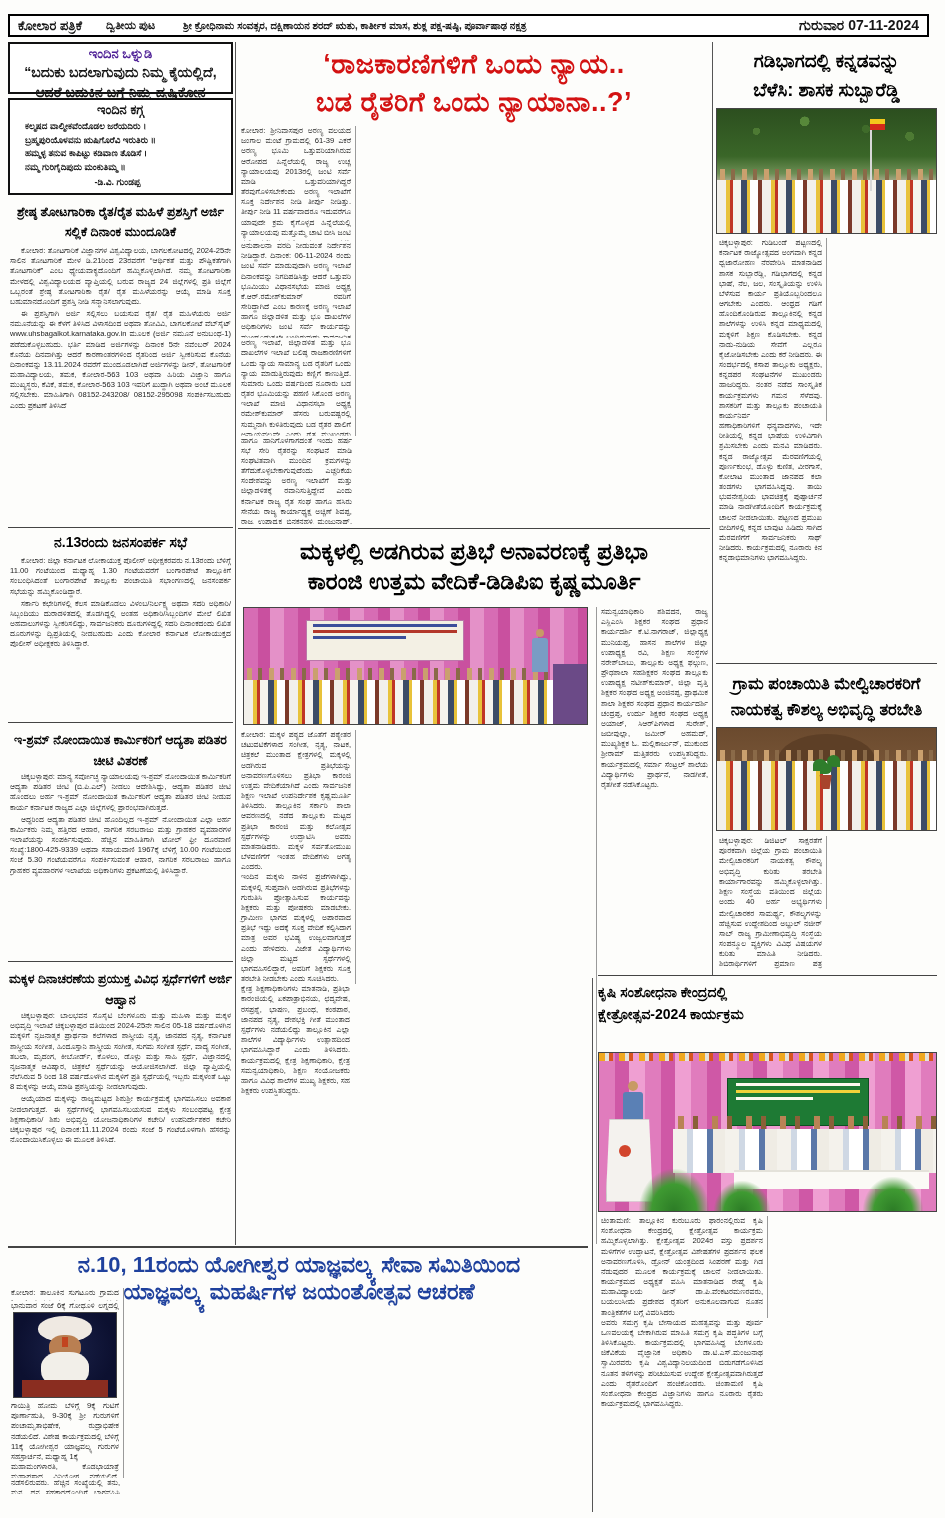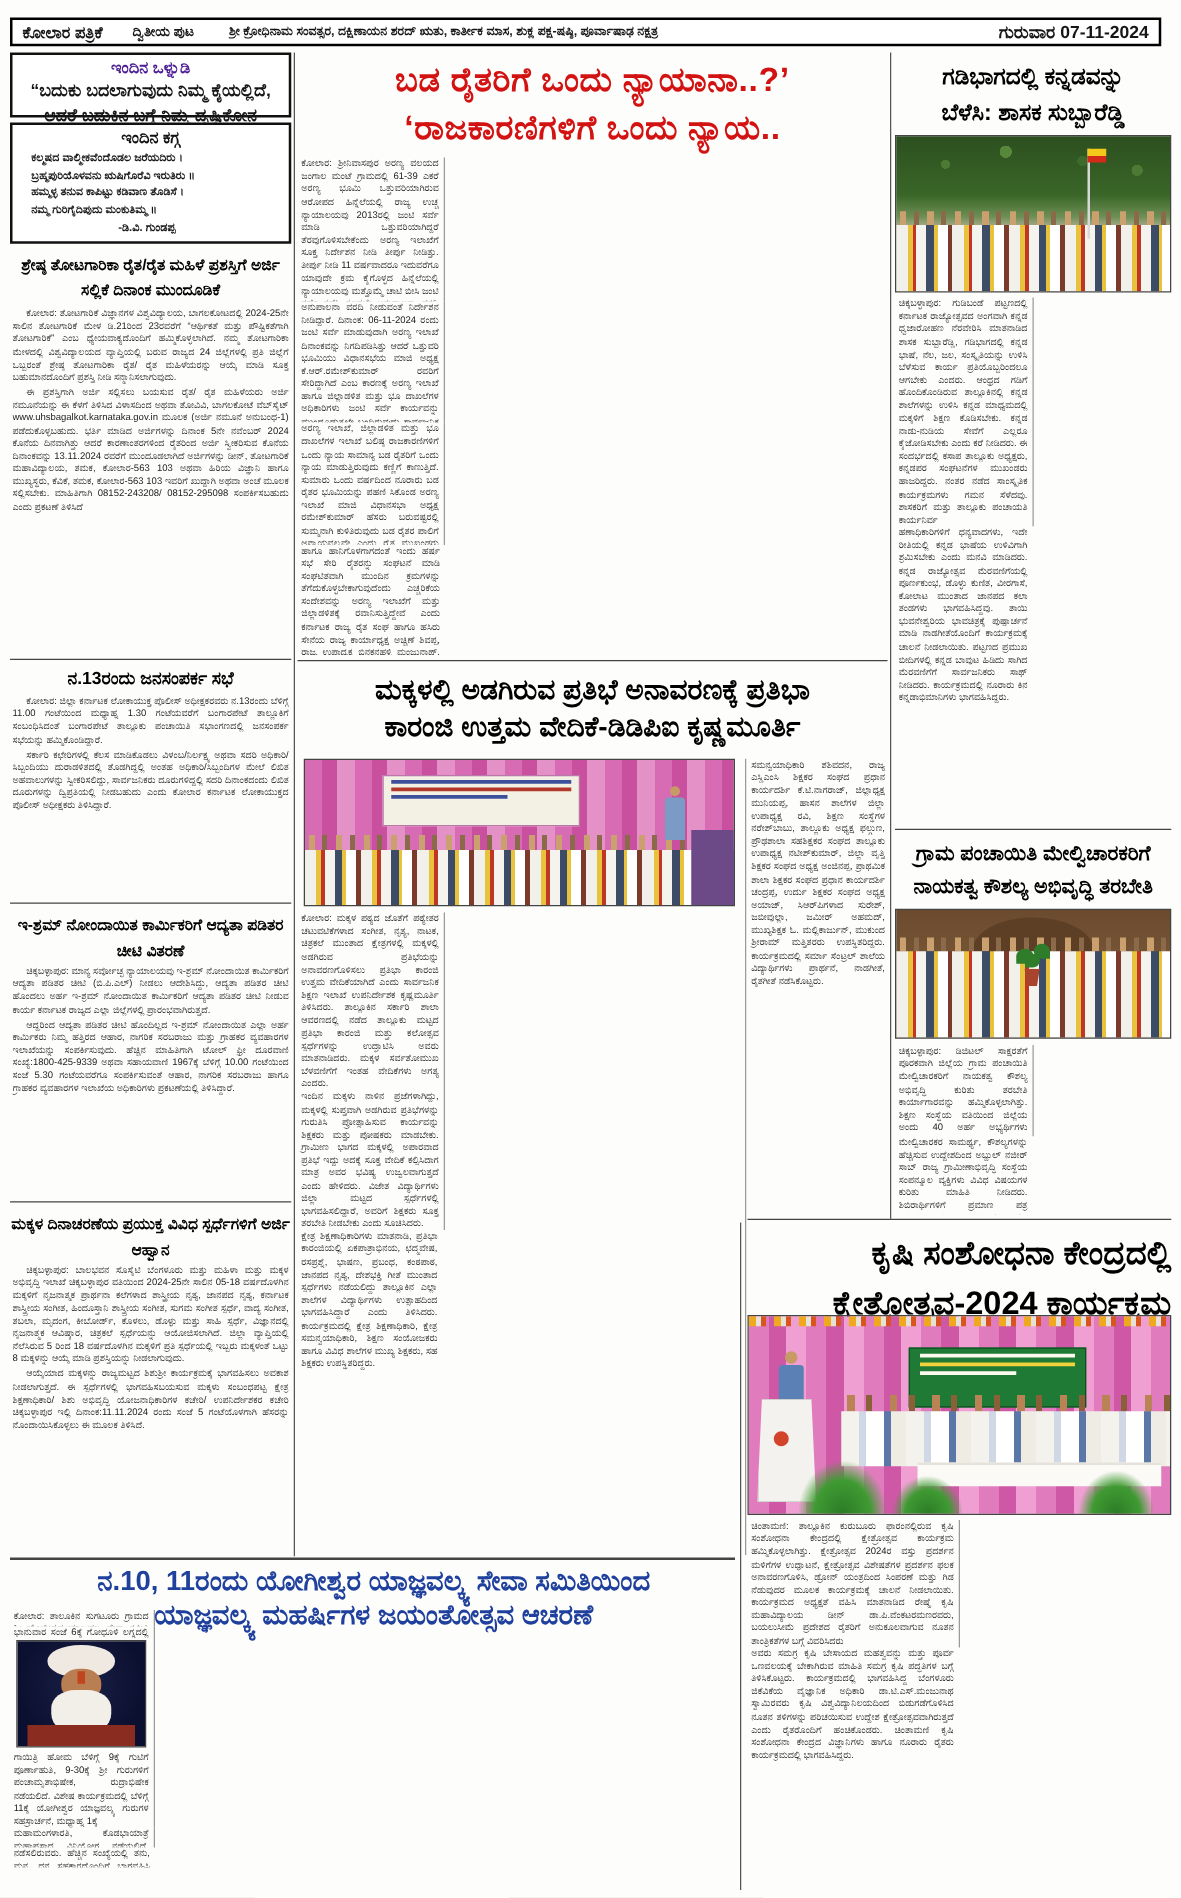--- a/index.html
+++ b/index.html
@@ -39,22 +39,22 @@
   .lead-head { position:absolute; left:240px; top:46px; width:468px; text-align:center;
     color:#d31212; font-weight:bold; font-size:27px; line-height:1.4; letter-spacing:0.5px; }
   .pratibha-head { position:absolute; left:240px; top:537px; width:468px; text-align:center;
     color:#000; font-weight:bold; font-size:22.5px; line-height:1.35; }
   .yaj-head { position:absolute; left:10px; top:1252px; width:578px; text-align:center;
     color:#1f419d; font-weight:bold; font-size:22px; line-height:1.22; }
   .r-head1 { position:absolute; left:716px; top:47px; width:221px; text-align:center;
     font-weight:bold; font-size:18.5px; line-height:1.55; color:#000; }
   .r-head2 { position:absolute; left:716px; top:670px; width:221px; text-align:center;
     font-weight:bold; font-size:16.5px; line-height:1.6; color:#000; }
-  .agri-head { position:absolute; left:598px; top:982px; width:339px; text-align:right;
-    font-weight:bold; font-size:26px; line-height:1.55; color:#000; }
+  .agri-head { position:absolute; left:598px; top:982px; width:339px; text-align:left;
+    font-weight:bold; font-size:14px; line-height:1.55; color:#000; }
 
   
   .photo { position:absolute; overflow:hidden; border:1px solid #444; }
 
   .ph-flags { background:
       radial-gradient(circle 9px at 18% 18%, #4d7a33 40%, transparent 42%),
       radial-gradient(circle 12px at 40% 10%, #57883a 40%, transparent 42%),
       radial-gradient(circle 10px at 68% 16%, #3f6b2a 40%, transparent 42%),
       radial-gradient(circle 11px at 88% 22%, #4d7a33 40%, transparent 42%),
       linear-gradient(180deg, #2c4f1f 0%, #3a6628 38%, #6d8f55 52%, #b9b29a 60%, #a9a18d 100%); }
@@ -152,22 +152,22 @@
     <p>ಆದ್ದರಿಂದ ಆದ್ಯತಾ ಪಡಿತರ ಚೀಟಿ ಹೊಂದಿಲ್ಲದ ಇ-ಶ್ರಮ್ ನೋಂದಾಯಿತ ಎಲ್ಲಾ ಅರ್ಹ ಕಾರ್ಮಿಕರು ನಿಮ್ಮ ಹತ್ತಿರದ ಆಹಾರ, ನಾಗರಿಕ ಸರಬರಾಜು ಮತ್ತು ಗ್ರಾಹಕರ ವ್ಯವಹಾರಗಳ ಇಲಾಖೆಯನ್ನು ಸಂಪರ್ಕಿಸುವುದು. ಹೆಚ್ಚಿನ ಮಾಹಿತಿಗಾಗಿ ಟೋಲ್ ಫ್ರೀ ದೂರವಾಣಿ ಸಂಖ್ಯೆ:1800-425-9339 ಅಥವಾ ಸಹಾಯವಾಣಿ 1967ಕ್ಕೆ ಬೆಳಿಗ್ಗೆ 10.00 ಗಂಟೆಯಿಂದ ಸಂಜೆ 5.30 ಗಂಟೆಯವರೆಗೂ ಸಂಪರ್ಕಿಸುವಂತೆ ಆಹಾರ, ನಾಗರಿಕ ಸರಬರಾಜು ಹಾಗೂ ಗ್ರಾಹಕರ ವ್ಯವಹಾರಗಳ ಇಲಾಖೆಯ ಅಧಿಕಾರಿಗಳು ಪ್ರಕಟಣೆಯಲ್ಲಿ ತಿಳಿಸಿದ್ದಾರೆ.</p>
   </div>
 
   <div class="l-art-title" style="top:969px; font-size:12.5px; line-height:1.7;">ಮಕ್ಕಳ ದಿನಾಚರಣೆಯ ಪ್ರಯುಕ್ತ ವಿವಿಧ ಸ್ಪರ್ಧೆಗಳಿಗೆ ಅರ್ಜಿ ಆಹ್ವಾನ</div>
   <div class="l-art-body body-txt" style="top:1011px; height:232px;">
     <p>ಚಿಕ್ಕಬಳ್ಳಾಪುರ: ಬಾಲಭವನ ಸೊಸೈಟಿ ಬೆಂಗಳೂರು ಮತ್ತು ಮಹಿಳಾ ಮತ್ತು ಮಕ್ಕಳ ಅಭಿವೃದ್ಧಿ ಇಲಾಖೆ ಚಿಕ್ಕಬಳ್ಳಾಪುರ ವತಿಯಿಂದ 2024-25ನೇ ಸಾಲಿನ 05-18 ವರ್ಷದೊಳಗಿನ ಮಕ್ಕಳಿಗೆ ನೃಜನಾತ್ಮಕ ಪ್ರಾರ್ಥನಾ ಕಲೆಗಳಾದ ಶಾಸ್ತ್ರೀಯ ನೃತ್ಯ, ಜಾನಪದ ನೃತ್ಯ, ಕರ್ನಾಟಕ ಶಾಸ್ತ್ರೀಯ ಸಂಗೀತ, ಹಿಂದೂಸ್ತಾನಿ ಶಾಸ್ತ್ರೀಯ ಸಂಗೀತ, ಸುಗಮ ಸಂಗೀತ ಸ್ಪರ್ಧೆ, ವಾದ್ಯ ಸಂಗೀತ, ತಬಲಾ, ಮೃದಂಗ, ಕೀಬೋರ್ಡ್, ಕೊಳಲು, ಡೊಳ್ಳು ಮತ್ತು ಸಾಹಿ ಸ್ಪರ್ಧೆ, ವಿಜ್ಞಾನದಲ್ಲಿ ನೃಜನಾತ್ಮಕ ಆವಿಷ್ಕಾರ, ಚಿತ್ರಕಲೆ ಸ್ಪರ್ಧೆಯನ್ನು ಆಯೋಜಿಸಲಾಗಿದೆ. ಜಿಲ್ಲಾ ವ್ಯಾಪ್ತಿಯಲ್ಲಿ ನೆಲೆಸಿರುವ 5 ರಿಂದ 18 ವರ್ಷದೊಳಗಿನ ಮಕ್ಕಳಿಗೆ ಪ್ರತಿ ಸ್ಪರ್ಧೆಯಲ್ಲಿ ಇಬ್ಬರು ಮಕ್ಕಳಂತೆ ಒಟ್ಟು 8 ಮಕ್ಕಳನ್ನು ಆಯ್ಕೆ ಮಾಡಿ ಪ್ರಶಸ್ತಿಯನ್ನು ನೀಡಲಾಗುವುದು.</p>
     <p>ಆಯ್ಕೆಯಾದ ಮಕ್ಕಳನ್ನು ರಾಜ್ಯಮಟ್ಟದ ಶಿಶುಶ್ರೀ ಕಾರ್ಯಕ್ರಮಕ್ಕೆ ಭಾಗವಹಿಸಲು ಅವಕಾಶ ನೀಡಲಾಗುತ್ತದೆ. ಈ ಸ್ಪರ್ಧೆಗಳಲ್ಲಿ ಭಾಗವಹಿಸಬಯಸುವ ಮಕ್ಕಳು ಸಂಬಂಧಪಟ್ಟ ಕ್ಷೇತ್ರ ಶಿಕ್ಷಣಾಧಿಕಾರಿ/ ಶಿಶು ಅಭಿವೃದ್ಧಿ ಯೋಜನಾಧಿಕಾರಿಗಳ ಕಚೇರಿ/ ಉಪನಿರ್ದೇಶಕರ ಕಚೇರಿ ಚಿಕ್ಕಬಳ್ಳಾಪುರ ಇಲ್ಲಿ ದಿನಾಂಕ:11.11.2024 ರಂದು ಸಂಜೆ 5 ಗಂಟೆಯೊಳಗಾಗಿ ಹೆಸರನ್ನು ನೊಂದಾಯಿಸಿಕೊಳ್ಳಲು ಈ ಮೂಲಕ ತಿಳಿಸಿದೆ.</p>
   </div>
 
   <div class="lead-head">
+    <div>‘ರಾಜಕಾರಣಿಗಳಿಗೆ ಒಂದು ನ್ಯಾಯ..</div>
     <div>ಬಡ ರೈತರಿಗೆ ಒಂದು ನ್ಯಾಯಾನಾ..?’</div>
-    <div>‘ರಾಜಕಾರಣಿಗಳಿಗೆ ಒಂದು ನ್ಯಾಯ..</div>
   </div>
 
   <div class="col-row" style="left:238px; top:126px; width:472px; height:398px;">
     <div class="ncol body-txt" style="width:118px;">ಕೋಲಾರ: ಶ್ರೀನಿವಾಸಪುರ ಅರಣ್ಯ ವಲಯದ ಜಂಗಾಲ ಮಂಟೆ ಗ್ರಾಮದಲ್ಲಿ 61-39 ಎಕರೆ ಅರಣ್ಯ ಭೂಮಿ ಒತ್ತುವರಿಯಾಗಿರುವ ಆರೋಪದ ಹಿನ್ನೆಲೆಯಲ್ಲಿ ರಾಜ್ಯ ಉಚ್ಚ ನ್ಯಾಯಾಲಯವು 2013ರಲ್ಲಿ ಜಂಟಿ ಸರ್ವೆ ಮಾಡಿ ಒತ್ತುವರಿಯಾಗಿದ್ದರೆ ತೆರವುಗೊಳಿಸಬೇಕೆಂದು ಅರಣ್ಯ ಇಲಾಖೆಗೆ ಸೂಕ್ತ ನಿರ್ದೇಶನ ನೀಡಿ ತೀರ್ಪು ನೀಡಿತ್ತು. ತೀರ್ಪು ನೀಡಿ 11 ವರ್ಷವಾದರೂ ಇದುವರೆಗೂ ಯಾವುದೇ ಕ್ರಮ ಕೈಗೊಳ್ಳದ ಹಿನ್ನೆಲೆಯಲ್ಲಿ ನ್ಯಾಯಾಲಯವು ಮತ್ತೊಮ್ಮೆ ಚಾಟಿ ಬೀಸಿ ಜಂಟಿ ಸರ್ವೆ ನಡೆಸಿ ಕೂಡಲೇ ಅನುಪಾಲನಾ ವರದಿ ಸಲ್ಲಿಸುವಂತೆ ಆದೇಶಿಸಿದೆ.</div>
     <div class="ncol body-txt" style="width:118px;">ಅನುಪಾಲನಾ ವರದಿ ನೀಡುವಂತೆ ನಿರ್ದೇಶನ ನೀಡಿದ್ದಾರೆ. ದಿನಾಂಕ: 06-11-2024 ರಂದು ಜಂಟಿ ಸರ್ವೆ ಮಾಡುವುದಾಗಿ ಅರಣ್ಯ ಇಲಾಖೆ ದಿನಾಂಕವನ್ನು ನಿಗದಿಪಡಿಸಿತ್ತು ಆದರೆ ಒತ್ತುವರಿ ಭೂಮಿಯು ವಿಧಾನಸಭೆಯ ಮಾಜಿ ಅಧ್ಯಕ್ಷ ಕೆ.ಆರ್.ರಮೇಶ್‌ಕುಮಾರ್ ರವರಿಗೆ ಸೇರಿದ್ದಾಗಿದೆ ಎಂಬ ಕಾರಣಕ್ಕೆ ಅರಣ್ಯ ಇಲಾಖೆ ಹಾಗೂ ಜಿಲ್ಲಾಡಳಿತ ಮತ್ತು ಭೂ ದಾಖಲೆಗಳ ಅಧಿಕಾರಿಗಳು ಜಂಟಿ ಸರ್ವೆ ಕಾರ್ಯವನ್ನು ಮುಂದೂಡುತ್ತಲೇ ಬಂದಿರುವುದು ಸಾರ್ವಜನಿಕ ವಲಯದಲ್ಲಿ ತೀವ್ರ ಚರ್ಚೆಗೆ ಗ್ರಾಸವಾಗಿದೆ.</div>
     <div class="ncol body-txt" style="width:118px;">ಅರಣ್ಯ ಇಲಾಖೆ, ಜಿಲ್ಲಾಡಳಿತ ಮತ್ತು ಭೂ ದಾಖಲೆಗಳ ಇಲಾಖೆ ಬಲಿಷ್ಠ ರಾಜಕಾರಣಿಗಳಿಗೆ ಒಂದು ನ್ಯಾಯ ಸಾಮಾನ್ಯ ಬಡ ರೈತರಿಗೆ ಒಂದು ನ್ಯಾಯ ಮಾಡುತ್ತಿರುವುದು ಕಣ್ಣಿಗೆ ಕಾಣುತ್ತಿದೆ. ಸುಮಾರು ಒಂದು ವರ್ಷದಿಂದ ನೂರಾರು ಬಡ ರೈತರ ಭೂಮಿಯನ್ನು ಪಹಣಿ ಸಿಕೊಂಡ ಅರಣ್ಯ ಇಲಾಖೆ ಮಾಜಿ ವಿಧಾನಸಭಾ ಅಧ್ಯಕ್ಷ ರಮೇಶ್‌ಕುಮಾರ್ ಹೆಸರು ಬರುವಷ್ಟರಲ್ಲಿ ಸುಮ್ಮನಾಗಿ ಕುಳಿತಿರುವುದು ಬಡ ರೈತರ ಪಾಲಿಗೆ ಅನ್ಯಾಯವಲ್ಲವೇ ಎಂದು ರೈತ ಮುಖಂಡರು ಪ್ರಶ್ನಿಸಿದ್ದಾರೆ.</div>
     <div class="ncol body-txt" style="width:118px;">ಹಾಗೂ ಹಾನಿಗೊಳಗಾಗದಂತೆ ಇಂದು ಹರ್ಷ ಸಭೆ ಸೇರಿ ರೈತರನ್ನು ಸಂಘಟನೆ ಮಾಡಿ ಸಂಘಟಿತವಾಗಿ ಮುಂದಿನ ಕ್ರಮಗಳನ್ನು ತೆಗೆದುಕೊಳ್ಳಬೇಕಾಗುವುದೆಂದು ಎಚ್ಚರಿಕೆಯ ಸಂದೇಶವನ್ನು ಅರಣ್ಯ ಇಲಾಖೆಗೆ ಮತ್ತು ಜಿಲ್ಲಾಡಳಿತಕ್ಕೆ ರವಾನಿಸುತ್ತಿದ್ದೇವೆ ಎಂದು ಕರ್ನಾಟಕ ರಾಜ್ಯ ರೈತ ಸಂಘ ಹಾಗೂ ಹಸಿರು ಸೇನೆಯ ರಾಜ್ಯ ಕಾರ್ಯಾಧ್ಯಕ್ಷ ಅಚ್ಚಿಣೆ ಶಿವಪ್ಪ, ರಾಜ್ಯ ಉಪಾಧ್ಯಕ್ಷ ಬಿನಕನಹಳ್ಳಿ ಮಂಜುನಾಥ್, ಯಲ್ಲಪ್ಪ ಮತ್ತಿತರರು ಒತ್ತಾಯಿಸಿದ್ದಾರೆ.</div>
   </div>
 
   <div class="pratibha-head">

